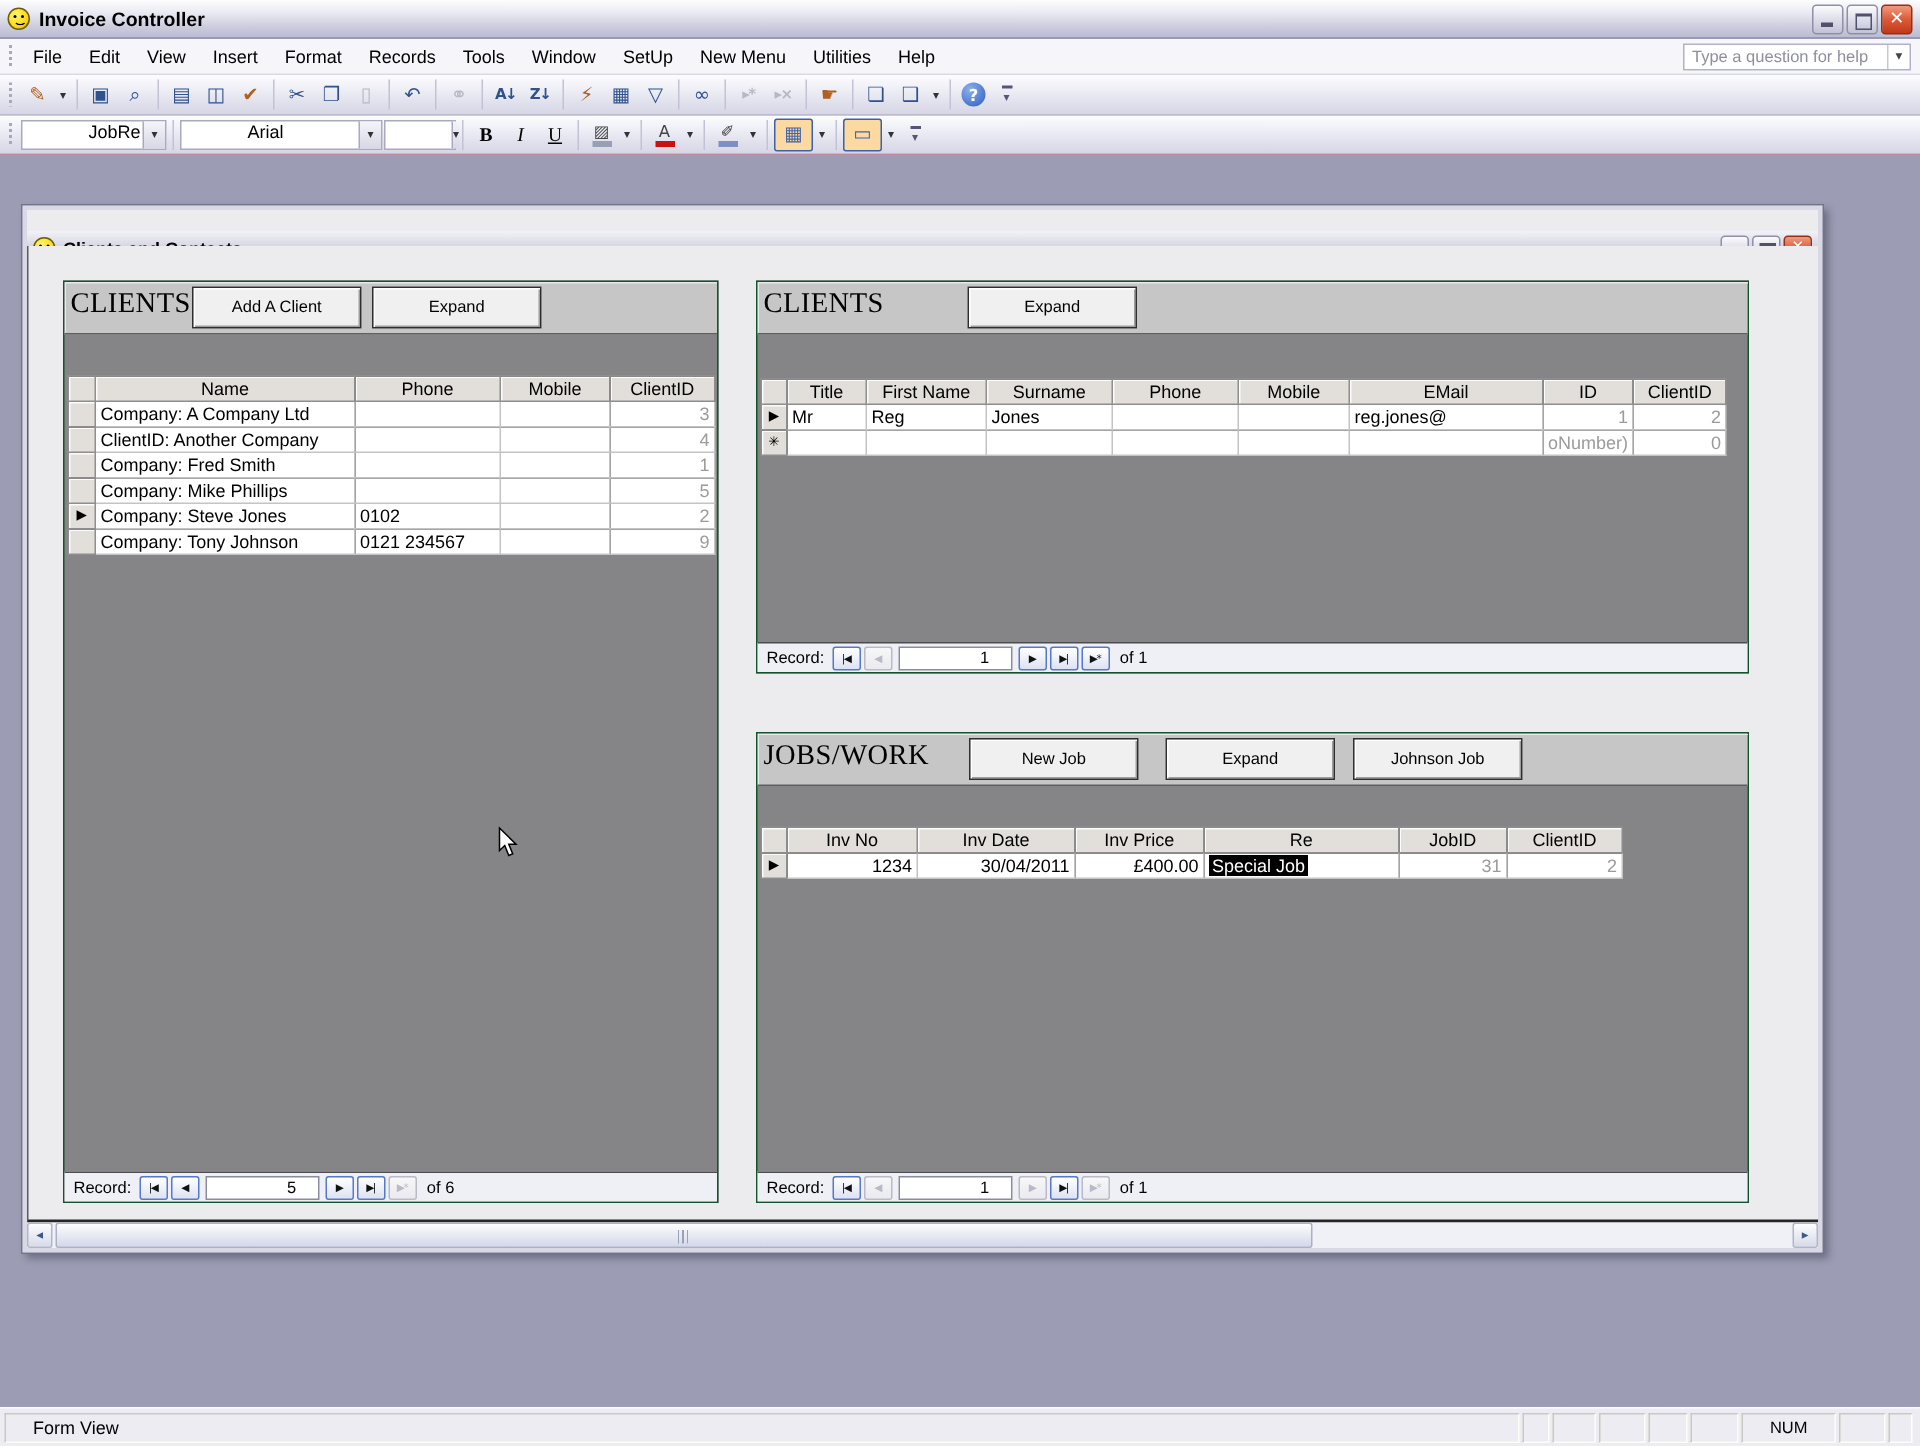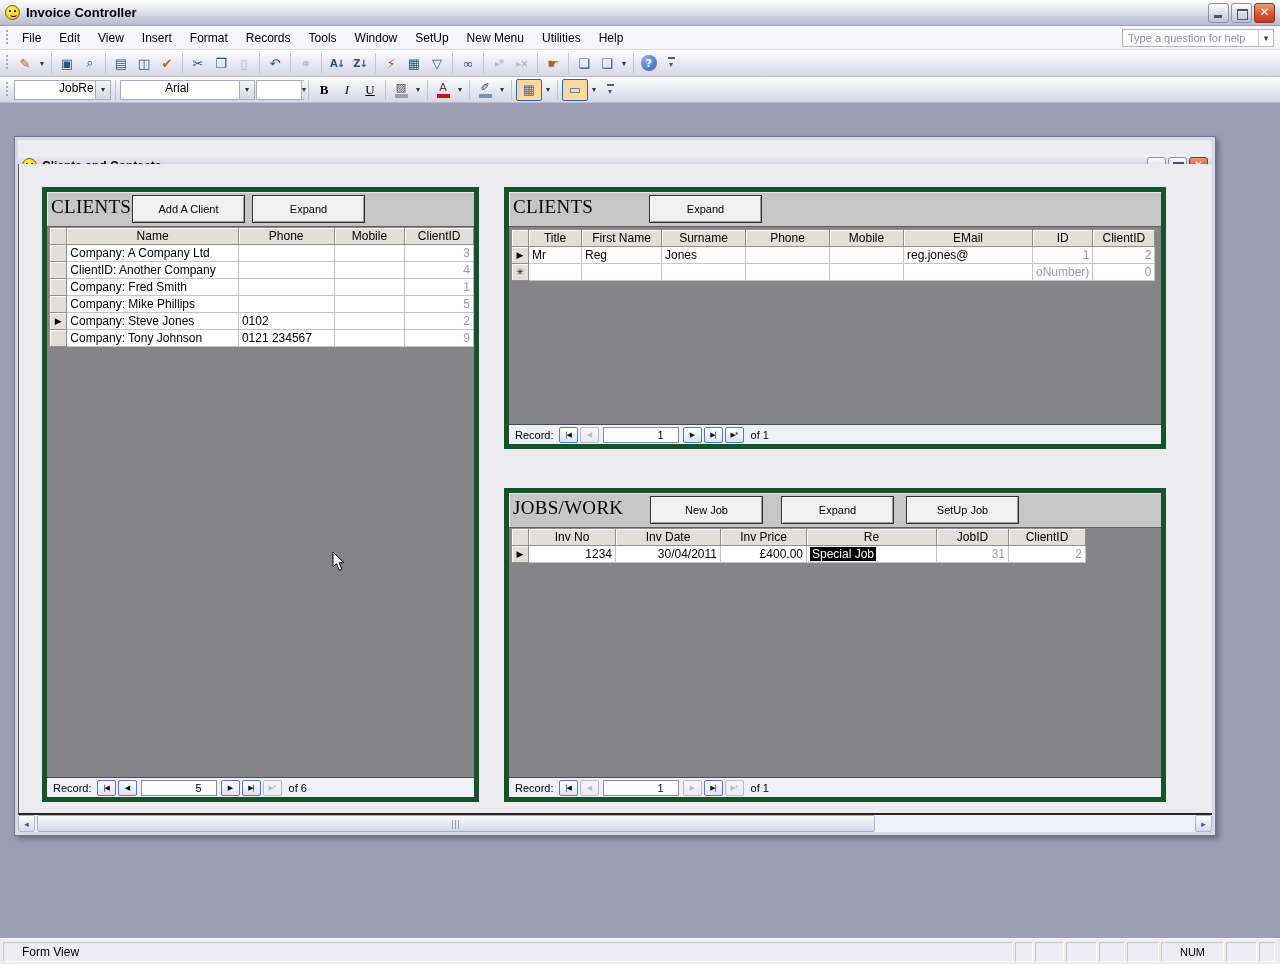--- a/index.html
+++ b/index.html
@@ -97,32 +97,32 @@
     background:linear-gradient(#fdfdfe,#d7dae8); display:flex; align-items:center; justify-content:center; }
   .sbtn::after { font-size:9px; color:#3b5a86; font-family:"DejaVu Sans",sans-serif; font-weight:bold; }
   .sbtn.sleft { left:0; } .sbtn.sleft::after { content:"\25C2"; }
   .sbtn.sright { right:0; } .sbtn.sright::after { content:"\25B8"; }
   .sthumb { position:absolute; left:19px; top:0; width:838px; height:17px; border:1px solid #aab0c8; border-radius:2px;
     background:linear-gradient(#fdfdfe,#d3d7e8); }
   .sthumb::after { content:""; position:absolute; left:50%; top:4px; width:8px; height:9px; margin-left:-4px;
     background:repeating-linear-gradient(90deg,#9aa0b8 0 1px, transparent 1px 3px); }
 
   
-  .panel { position:absolute; background:#858587; border:5px solid #14532d; }
+  .panel { position:absolute; background:#858587; border:1px solid #14532d; }
   .p-clients { left:23px; top:23px; width:437px; height:615px; }
   .p-contacts { left:485px; top:23px; width:662px; height:262px; }
   .p-jobs { left:485px; top:324px; width:662px; height:314px; }
   .strip { position:absolute; top:0; left:0; right:0; height:35px; background:#c6c6c6;
     border-bottom:1px solid #5f5f5f; box-shadow:inset 1px 1px 0 #e8e8e8; }
   .strip-title { position:absolute; left:4px; top:4px; font-family:"Liberation Serif",serif; font-size:19px; letter-spacing:.3px; }
   .pbtn { position:absolute; top:3px; height:28px; width:113px; background:#f0f0f0; border:1px solid #2e2e2e;
     box-shadow:inset 1px 1px 0 #ffffff, inset -1px -1px 0 #9d9d9d; display:flex; align-items:center; justify-content:center; font-size:11px; }
 
   .ds { position:absolute; left:2px; }
-  table { border-collapse:collapse; table-layout:fixed; font-size:12px; }
+  table { border-collapse:collapse; table-layout:fixed; font-size:12px;margin-top:27px; }
   th, td { height:17px; padding:0 3px; overflow:hidden; white-space:nowrap; }
   th { background:#e2ded9; border:1px solid #8e8e8e; box-shadow:inset 1px 1px 0 #fcfcfc; font-weight:normal; text-align:center; }
   td { background:#fff; border:1px solid #c4c4c4; }
   td.sel, th.sel { background:#e2ded9; border:1px solid #8e8e8e; box-shadow:inset 1px 1px 0 #fcfcfc;
     text-align:center; font-size:9px; padding:0; font-family:"DejaVu Sans",sans-serif; }
   td.idc { color:#9b9b9b; text-align:right; }
   td.num { text-align:right; }
   .hl { background:#000; color:#fff; padding:0 2px; }
 
   .recbar { position:absolute; left:0; right:0; bottom:0; height:20px; background:#eff0f5;
@@ -426,21 +426,21 @@
             <span class="nav">▶*</span>
             <span class="of">of 1</span>
           </div>
         </div>
 
         <div class="panel p-jobs">
           <div class="strip">
             <span class="strip-title">JOBS/WORK</span>
             <span class="pbtn" style="left:141px;">New Job</span>
             <span class="pbtn" style="left:272px;">Expand</span>
-            <span class="pbtn" style="left:397px;">SetUp Job</span>
+            <span class="pbtn" style="left:397px;">Johnson Job</span>
           </div>
           <div class="ds" style="top:35px;">
             <table>
               <colgroup>
                   <col style="width:17px">
                   <col style="width:87px">
                   <col style="width:105px">
                   <col style="width:86px">
                   <col style="width:130px">
                   <col style="width:72px">

